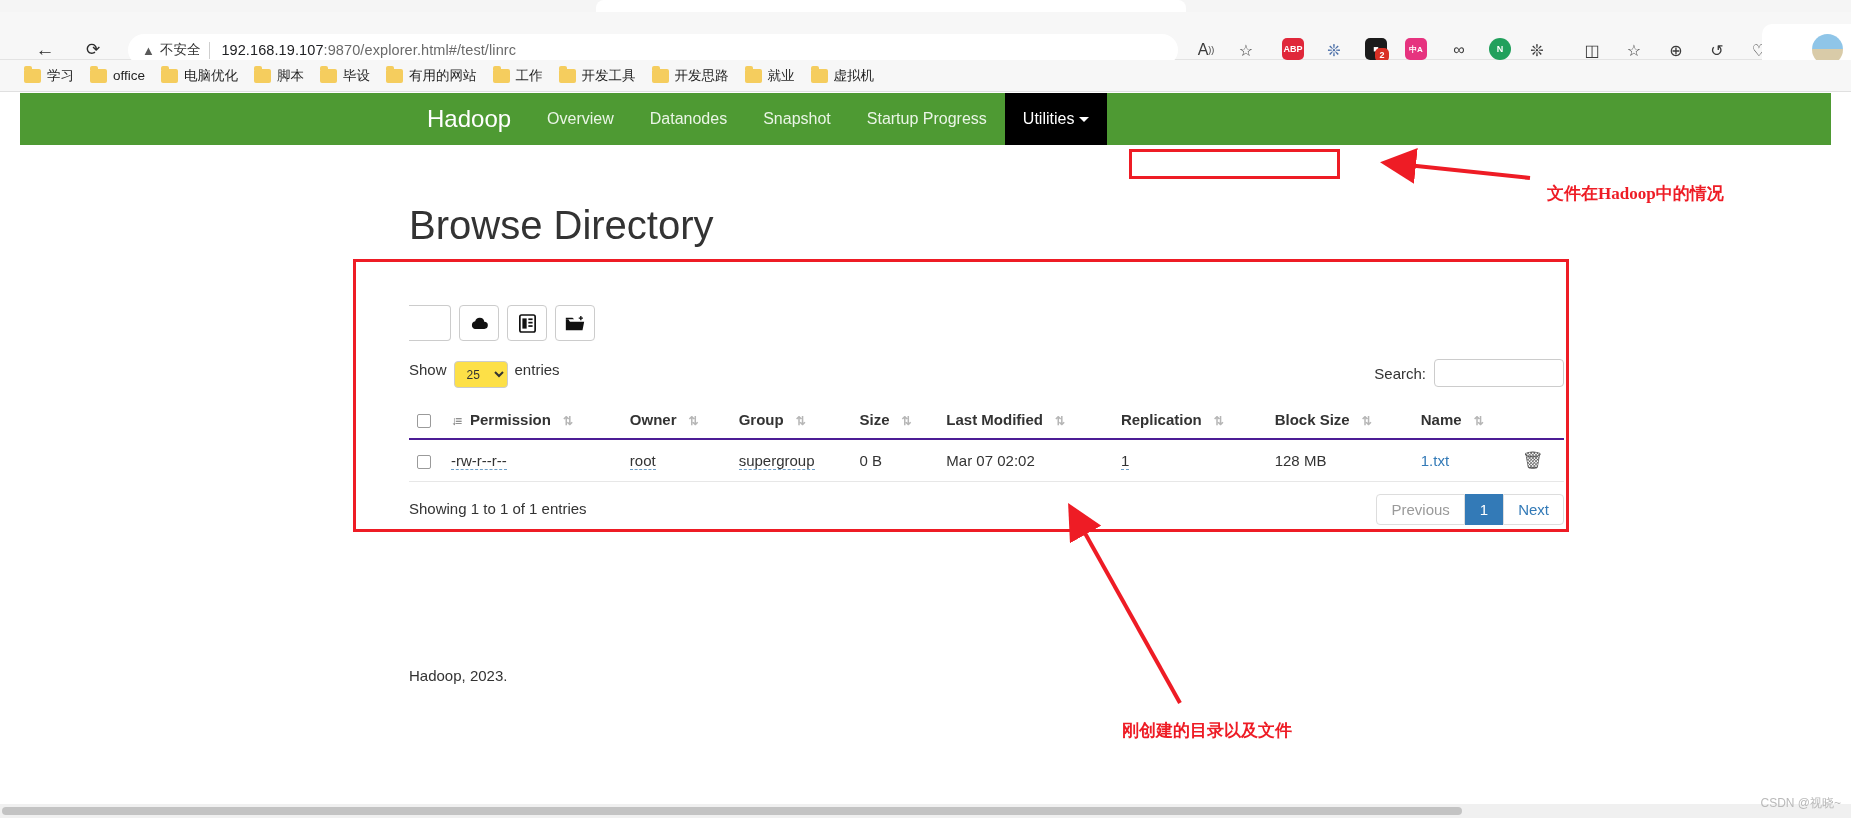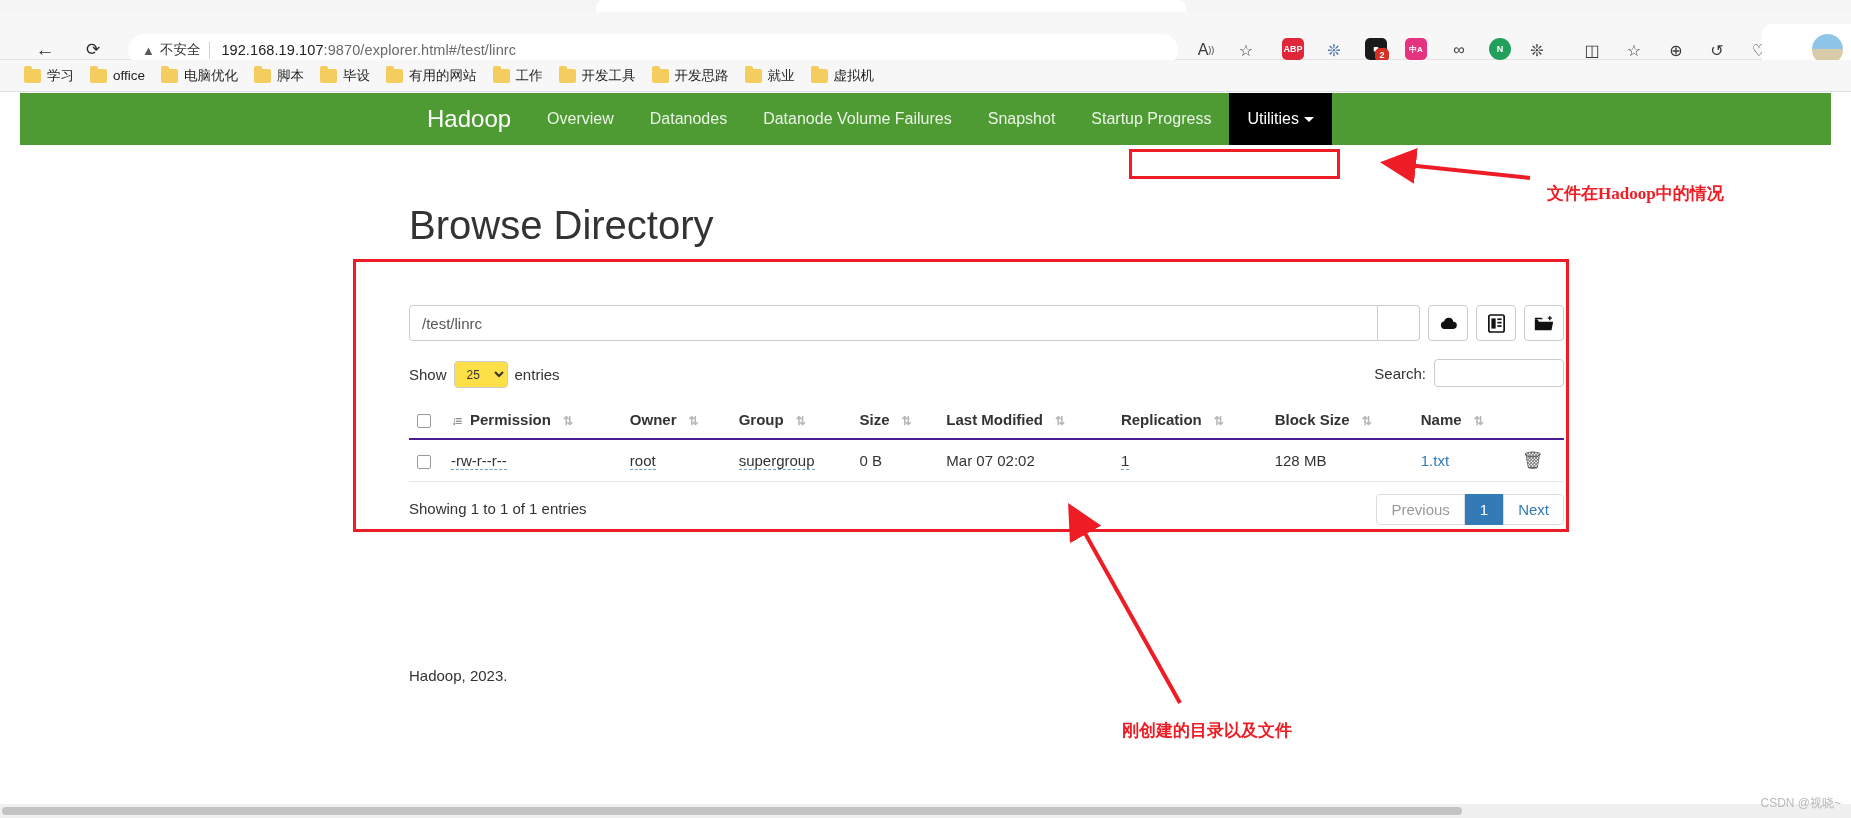--- a/index.html
+++ b/index.html
@@ -237,21 +237,21 @@
   }
 
   .tablecontrols {
     position: relative;
     margin-top: 20px;
     height: 30px;
   }
   .show-entries {
     position: absolute; left: 0; top: 0;
     font-size: 15px; color: #333333;
-    display: flex; align-items: center; gap: 7px;
+    display: flex; align-items: flex-start; gap: 7px;
   }
   .len-select {
     border: 1px solid #cccccc;
     border-radius: 4px;
     height: 27px;
     width: 54px;
     font-size: 12px;
     color: #333;
     background: #fde047;
     font-family: "Liberation Sans", sans-serif;
@@ -478,34 +478,32 @@
           <span>虚拟机</span>
         </div>
     </div>
 
     <div class="page">
 
       <div class="navbar">
         <div class="brand">Hadoop</div>
         <div class="nav-item">Overview</div>
         <div class="nav-item">Datanodes</div>
-        <div class="nav-item">Datanode Volume Failures</div>
         <div class="nav-item">Snapshot</div>
         <div class="nav-item">Startup Progress</div>
         <div class="nav-item active"><span>Utilities</span><span class="caret"></span></div>
       </div>
 
 
       <div class="content">
         <div class="page-title">Browse Directory</div>
 
         <div class="panel">
 
           <div class="pathrow">
-            <input class="path-input" value="/test/linrc" style="">
             <div class="go-btn"></div>
             <div class="icon-btn">
               <svg width="19" height="17" viewBox="0 0 24 22">
                 <path d="M6 18 A5 5 0 0 1 6.4 8.2 A6 6 0 0 1 18.2 8.6 A4.6 4.6 0 0 1 18 18 Z" fill="#111"></path>
                 <path d="M12 6 L16.5 12 H13.6 V17 H10.4 V12 H7.5 Z" fill="#111"></path>
               </svg>
             </div>
             <div class="icon-btn">
               <svg width="17" height="19" viewBox="0 0 20 22">
                 <rect x="1" y="1" width="18" height="20" rx="2" fill="none" stroke="#111" stroke-width="2"></rect>

